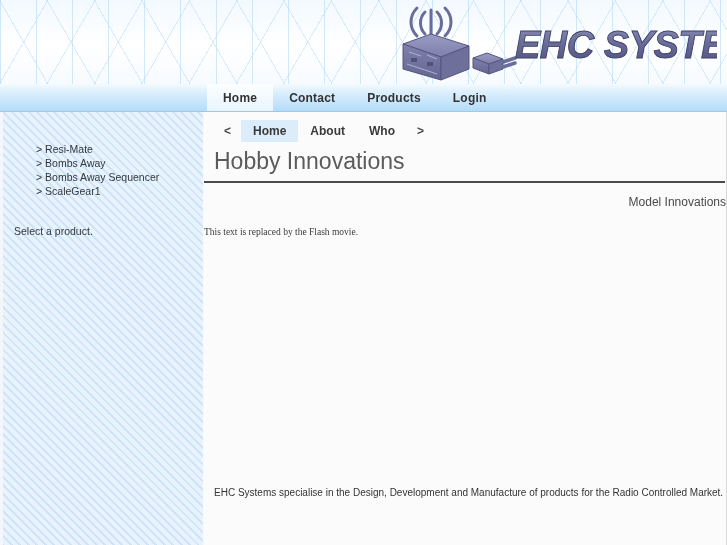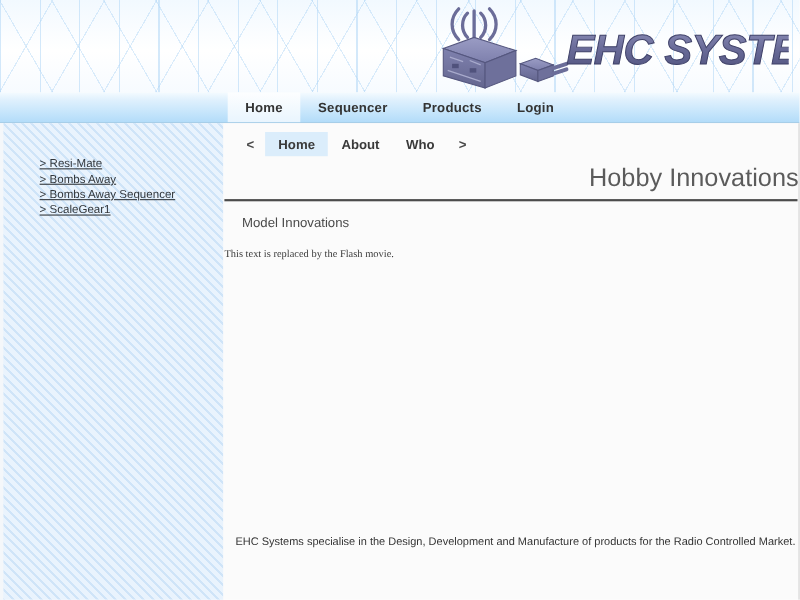--- a/index.html
+++ b/index.html
@@ -102,21 +102,20 @@
 
   .sidebar-links {
     padding-left: 33px;
   }
   .sidebar-link {
     font-size: 10.5px;
     color: #33383d;
     line-height: 14px;
     white-space: nowrap;
     cursor: pointer;
-    text-decoration: underline;
   }
   .sidebar-note {
     margin-top: 27px;
     padding-left: 11px;
     font-size: 10.5px;
     color: #33383d;
   }
 
   
   .content {
@@ -164,35 +163,35 @@
     background: #dbedfb;
   }
 
   .page-title {
     font-size: 23px;
     font-weight: normal;
     color: #5b5b5b;
     padding: 2px 0 6px 11px;
     line-height: 27px;
     flex: 0 0 auto;
-    text-align: right;
   }
 
   .title-rule {
     height: 2px;
     background: #4b4b4b;
     margin: 0 1px 0 1px;
     flex: 0 0 auto;
   }
 
   .subtitle {
     font-size: 12px;
     color: #4a4a4a;
     padding: 12px 0 0 17px;
     flex: 0 0 auto;
+    text-align: right;
   }
 
   .flash-text {
     font-size: 9.5px;
     color: #3b3b3b;
     padding: 18px 0 0 1px;
     flex: 0 0 auto;
     font-family: Liberation Serif, serif;
   }
 
@@ -262,34 +261,35 @@
         </g>
 
         <text x="128" y="56" font-family="'Liberation Sans', sans-serif" font-size="38" font-weight="bold" font-style="italic" letter-spacing="-0.5" fill="url(#txtGrad)" stroke="#3f4168" stroke-width="0.9">EHC SYSTEMS</text>
       </svg>
     </div>
   </div>
 
   <div class="mainnav">
     <div class="nav-spacer"></div>
     <div class="mainnav-item active">Home</div>
-    <div class="mainnav-item">Sequencer</div>
+    <div class="mainnav-item">Contact</div>
     <div class="mainnav-item">Products</div>
     <div class="mainnav-item">Login</div>
   </div>
 
   <div class="body-row">
 
     <div class="sidebar">
       <div class="sidebar-links">
         <div class="sidebar-link">&gt; Resi-Mate</div>
         <div class="sidebar-link">&gt; Bombs Away</div>
         <div class="sidebar-link">&gt; Bombs Away Sequencer</div>
         <div class="sidebar-link">&gt; ScaleGear1</div>
       </div>
+      <div class="sidebar-note">Select a product.</div>
     </div>
 
     <div class="content">
 
       <div class="subnav">
         <div class="subnav-arrow">&lt;</div>
         <div class="subnav-item active">Home</div>
         <div class="subnav-item">About</div>
         <div class="subnav-item">Who</div>
         <div class="subnav-arrow">&gt;</div>

